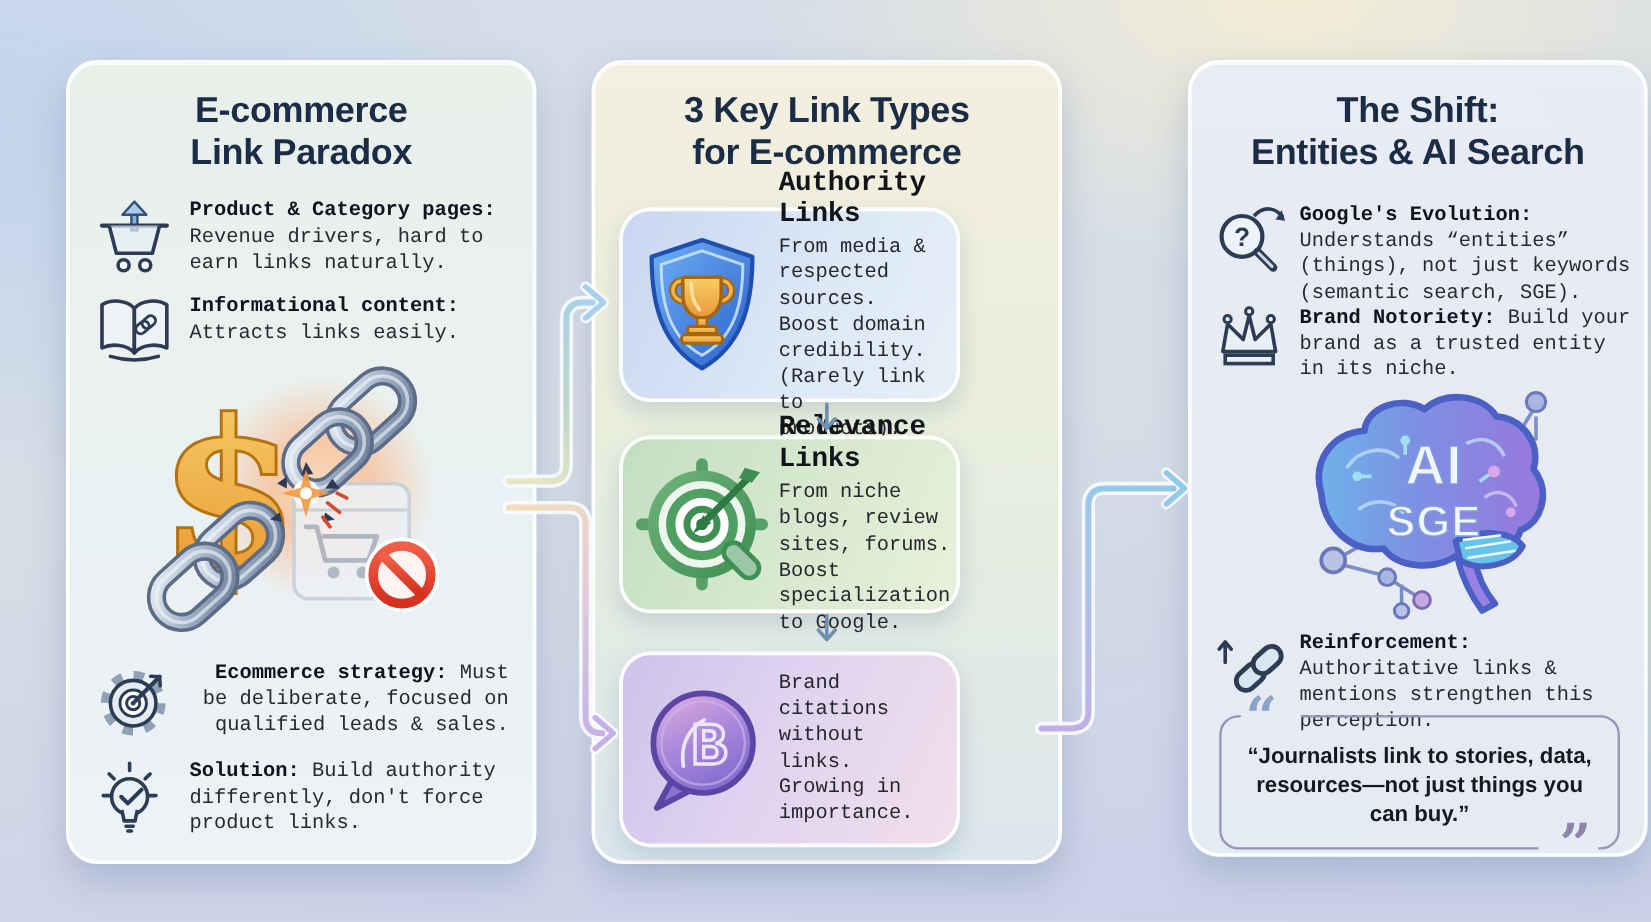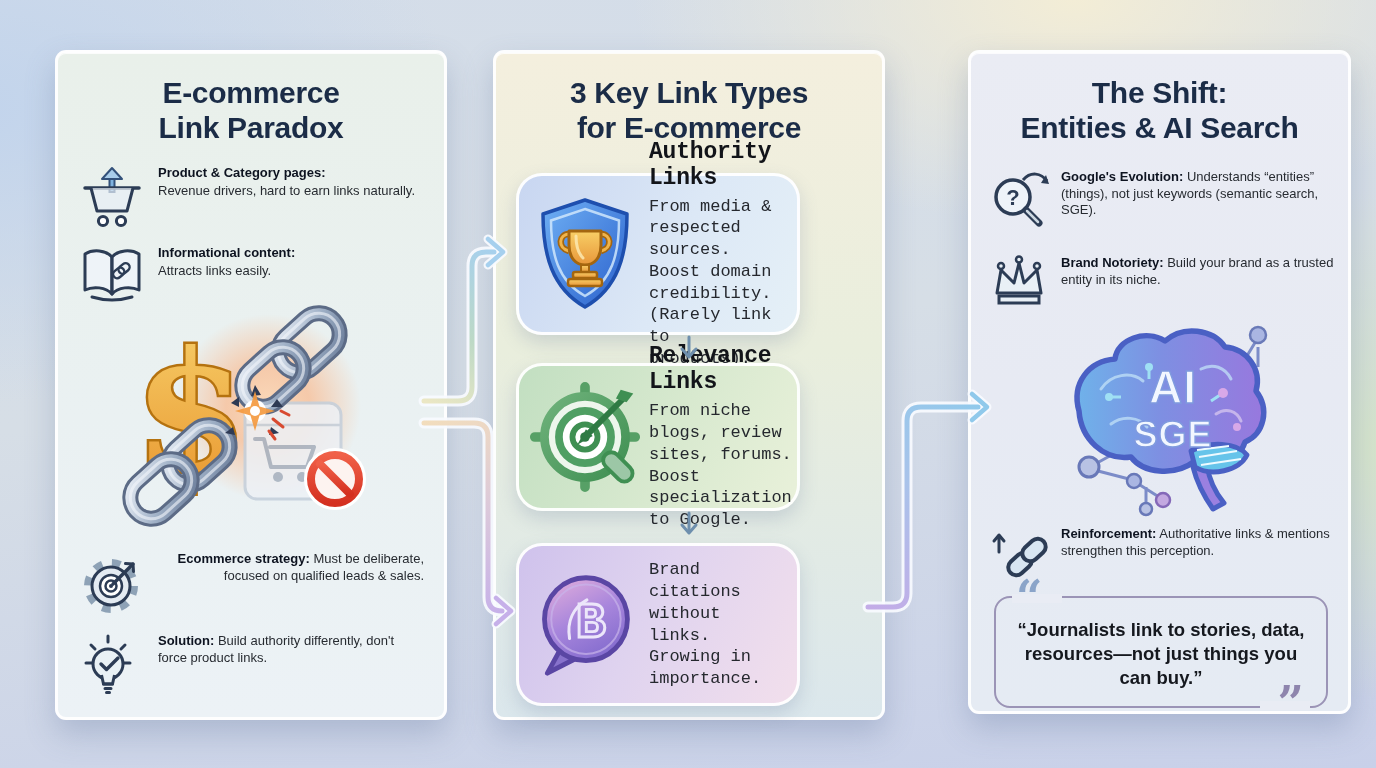--- a/index.html
+++ b/index.html
@@ -6,36 +6,36 @@
   .canvas{
     position:relative;width:1376px;height:768px;overflow:hidden;
     font-family:"Liberation Sans",sans-serif;
     background:
       radial-gradient(ellipse 46% 42% at 78% 0%, #f3edd6 0%, rgba(243,237,214,0) 70%),
       radial-gradient(ellipse 40% 46% at 101% 58%, #d5e4cb 0%, rgba(213,228,203,0) 72%),
       radial-gradient(ellipse 50% 55% at -2% 14%, #c2d4ec 0%, rgba(194,212,236,0) 70%),
       linear-gradient(172deg, #d4dde9 0%, #d6dee6 45%, #c8d0e9 100%);
   }
   .panel{
-    position:absolute;border-radius:11px;box-sizing:border-box;
+    position:absolute;border-radius:26px;box-sizing:border-box;
     border:3px solid rgba(255,255,255,.92);
     box-shadow:0 14px 30px rgba(96,116,156,.30), inset 0 1px 0 rgba(255,255,255,.8);
     padding-left:44px;
   }
   .panel.left{left:55px;top:50px;width:392px;height:670px;
     background:linear-gradient(180deg,#e9f0ea 0%,#eaf1f2 55%,#ecf2f6 100%);}
   .panel.mid{left:493px;top:50px;width:392px;height:670px;
     background:linear-gradient(180deg,#f4efde 0%,#e9eedd 45%,#dbe7ec 100%);}
-  .panel.right{left:968px;top:50px;width:383px;height:664px;
+  .panel.right{left:990px;top:50px;width:383px;height:664px;
     background:linear-gradient(180deg,#eaecf4 0%,#e7eaf3 50%,#e5ebf3 100%);}
   .panel-title{position:absolute;left:0;right:0;top:22px;text-align:center;
     font-weight:700;font-size:30px;line-height:1.18;color:#1b2c47;letter-spacing:-.3px;}
   .item{position:absolute;display:flex;gap:14px;align-items:flex-start;}
   .icon64{width:64px;height:66px;flex:none;}
-  .txt{font-size:13px;line-height:1.27;color:#272b31;}
+  .txt{font-size:17px;line-height:1.27;color:#272b31;font-family:Liberation Mono, monospace;}
   .txt b{color:#0d1320;}
   .lead b{display:block;margin-bottom:1px;}
   .illu{position:absolute;left:45px;top:246px;width:300px;height:232px;}
   .card{position:absolute;left:20px;width:284px;border-radius:26px;box-sizing:border-box;
     border:3px solid rgba(255,255,255,.95);display:flex;align-items:center;
     padding:8px 16px 8px 10px;gap:8px;box-shadow:0 8px 18px rgba(96,116,156,.22);font-family:Liberation Mono, monospace;}
   .card.authority{top:120px;height:162px;
     background:linear-gradient(115deg,#c8d6f1 0%,#dce8f6 55%,#e5f0f7 100%);}
   .card.relevance{top:310px;height:148px;
     background:linear-gradient(115deg,#c2dfc1 0%,#d8e9cf 55%,#e9f1da 100%);}

